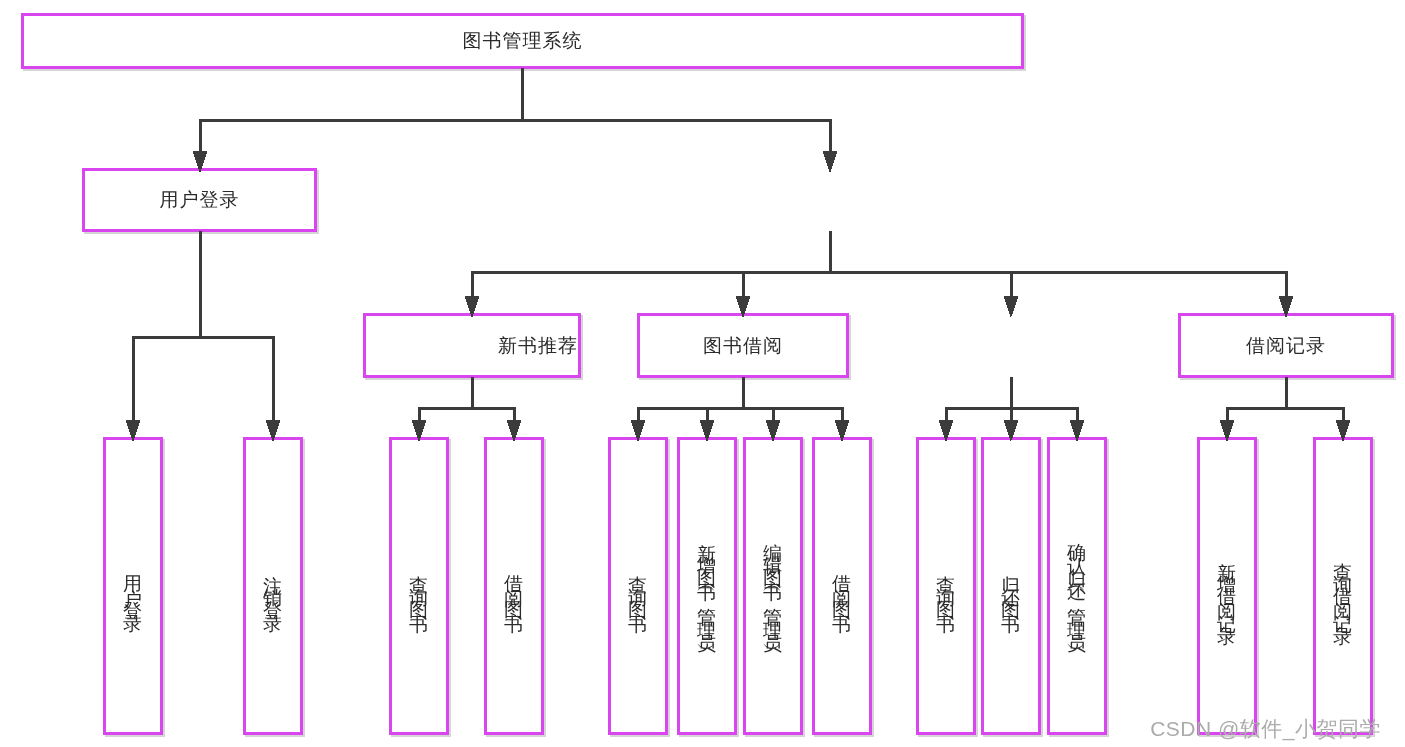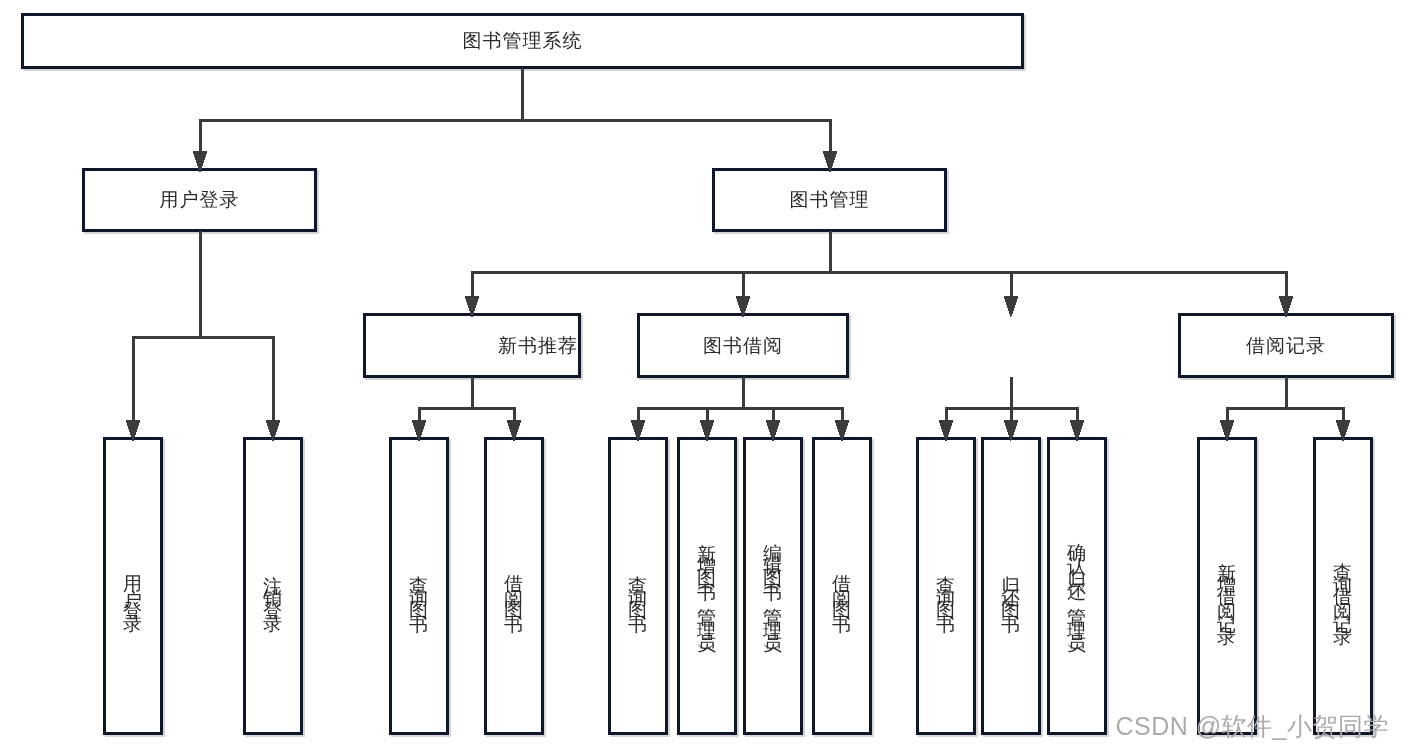--- a/index.html
+++ b/index.html
@@ -21,64 +21,61 @@
     top: 0;
     width: 1405px;
     height: 747px;
     z-index: 2;
     pointer-events: none;
   }
   .node {
     position: absolute;
     box-sizing: border-box;
     background: #ffffff;
-    border: 3px solid #0f172a;
+    border: 3px solid #d946ef;
     box-shadow: 2px 2px 0 rgba(150,150,150,0.40);
     display: flex;
     align-items: center;
     justify-content: center;
     color: #2b2b2b;
     font-size: 19px;
     letter-spacing: 1px;
     z-index: 1;
     white-space: nowrap;
   }
   .leaf .vtext {
     writing-mode: vertical-rl;
     text-orientation: mixed;
     line-height: 1;
     letter-spacing: 13px;
     font-size: 19px;
     white-space: nowrap;
   }
   .watermark {
     position: absolute;
-    right: 16px;
+    right: 24px;
     bottom: 4px;
     color: #ababab;
-    font-size: 25px;
+    font-size: 21px;
     letter-spacing: 0.5px;
     z-index: 3;
   }
   line, polygon { shape-rendering: crispEdges; }
 </style>
 </head>
 <body>
 
 <div class="canvas">
 
   <div class="node" style="left:21px; top:13px; width:1003px; height:56px;">
     <span>图书管理系统</span>
   </div>
 
   <div class="node" style="left:82px; top:168px; width:235px; height:64px;">
     <span>用户登录</span>
-  </div>
-  <div class="node" style="left:712px; top:168px; width:235px; height:64px;">
-    <span>图书管理</span>
   </div>
 
   <div class="node" style="left:363px; top:313px; width:218px; height:65px;justify-content:flex-end;">
     <span>新书推荐</span>
   </div>
   <div class="node" style="left:637px; top:313px; width:212px; height:65px;">
     <span>图书借阅</span>
   </div>
   <div class="node" style="left:1178px; top:313px; width:216px; height:65px;">
     <span>借阅记录</span>

